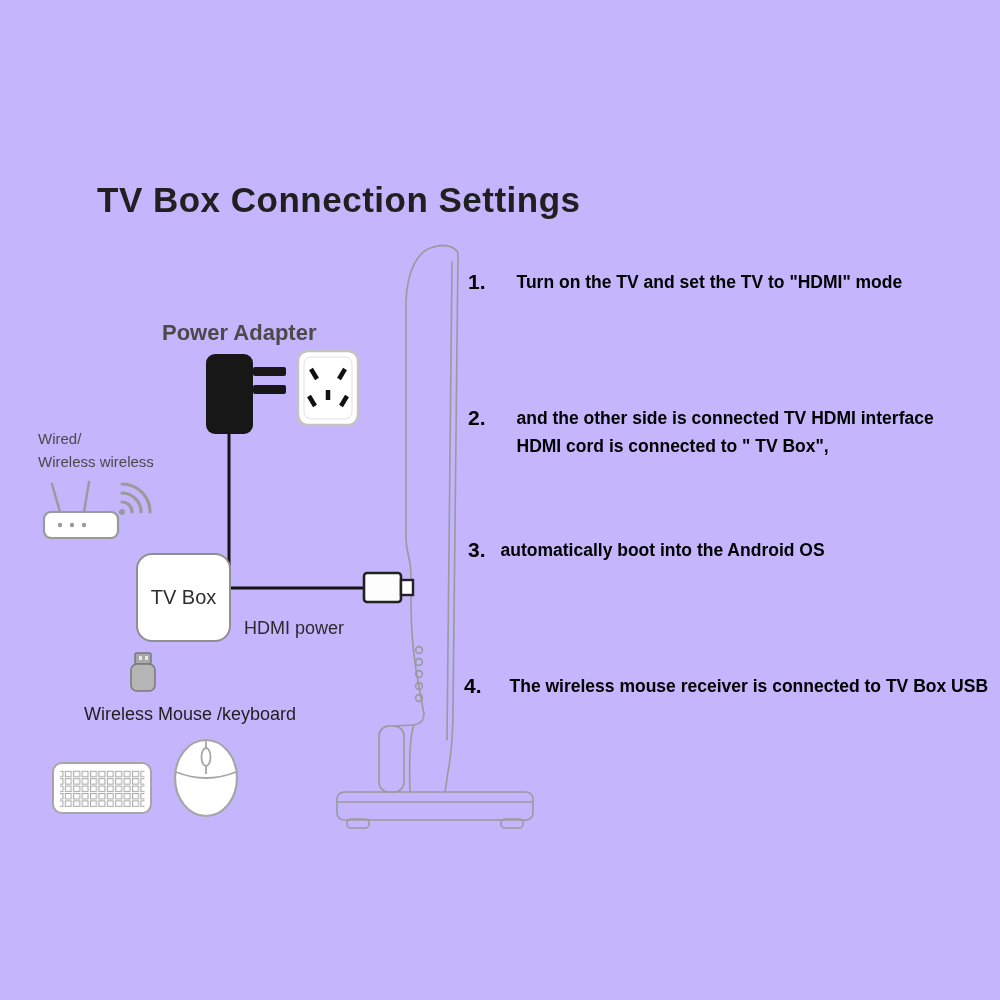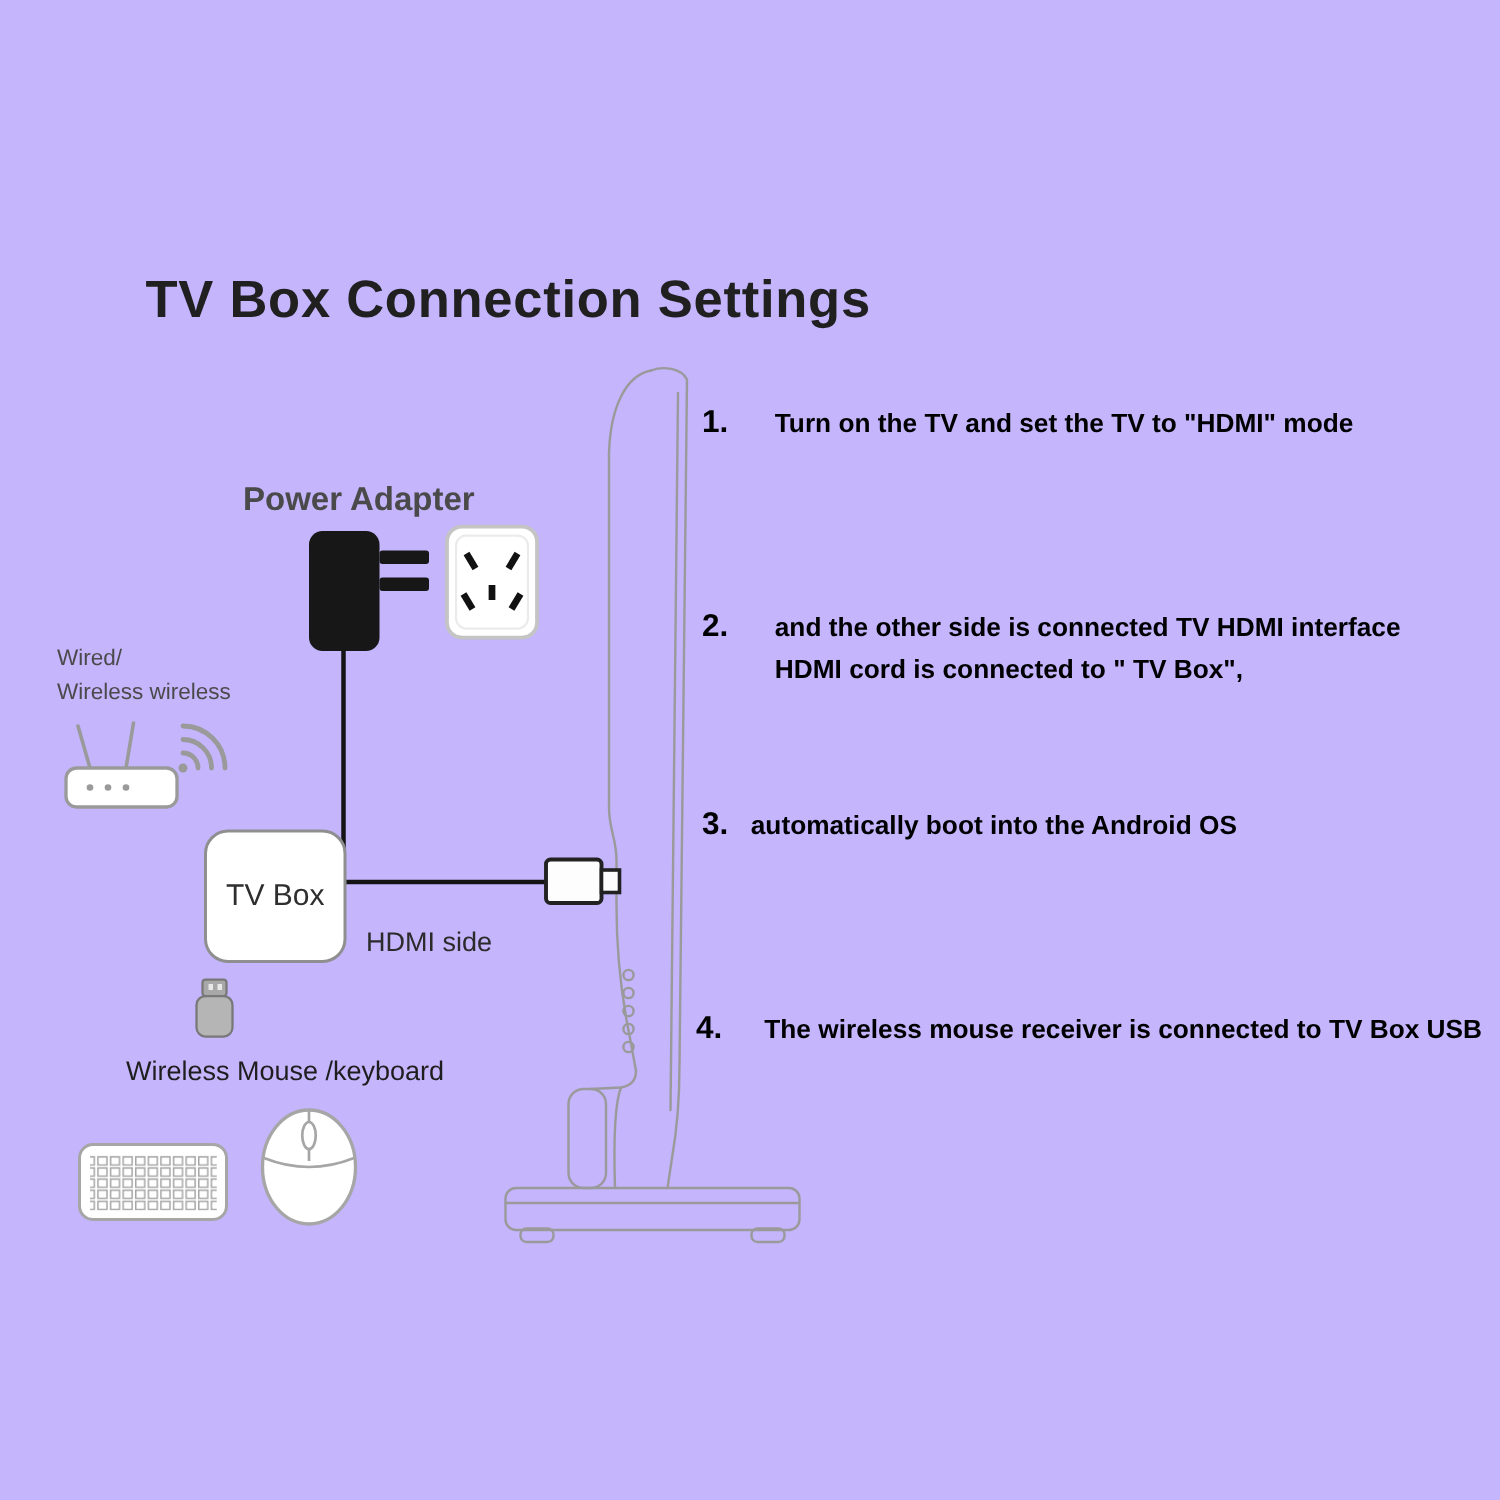--- a/index.html
+++ b/index.html
@@ -133,21 +133,21 @@
     <path d="M 38 12 L 38 46" stroke="#a6a6a6" stroke-width="1.8" fill="none"></path>
     <ellipse cx="38" cy="29" rx="4.5" ry="9" fill="#ffffff" stroke="#a6a6a6" stroke-width="1.8"></ellipse>
     <path d="M 8 44 Q 38 56 68 44" fill="none" stroke="#a6a6a6" stroke-width="1.8"></path>
   </svg>
 
   <div class="lbl lbl-power">Power Adapter</div>
   <div class="lbl lbl-network">
     <div>Wired/</div>
     <div>Wireless wireless</div>
   </div>
-  <div class="lbl lbl-hdmi">HDMI side</div>
+  <div class="lbl lbl-hdmi">HDMI power</div>
   <div class="lbl lbl-mouse">Wireless Mouse /keyboard</div>
 
   <div class="step step-1">
     <span class="num">1.</span>
     <div>
       <div class="line">Turn on the TV and set the TV to "HDMI" mode</div>
     </div>
   </div>
 
   <div class="step step-2">

